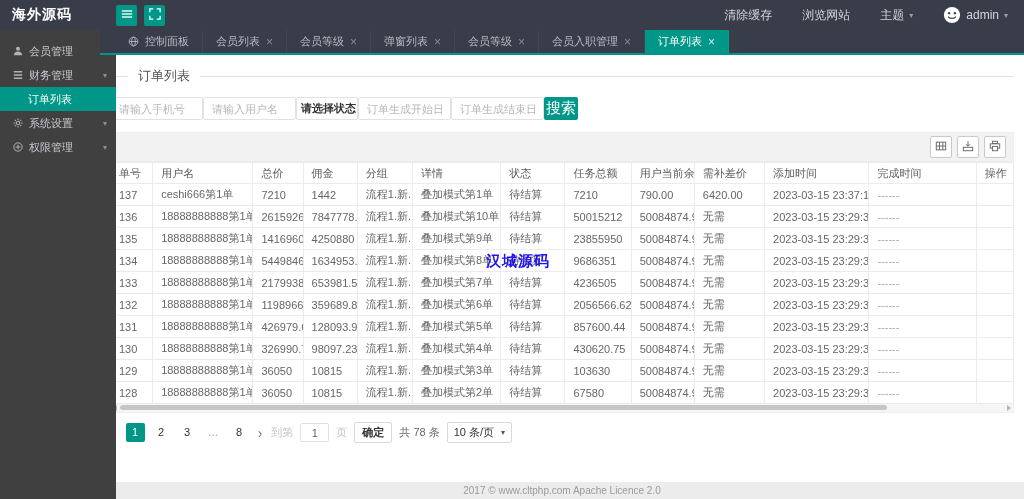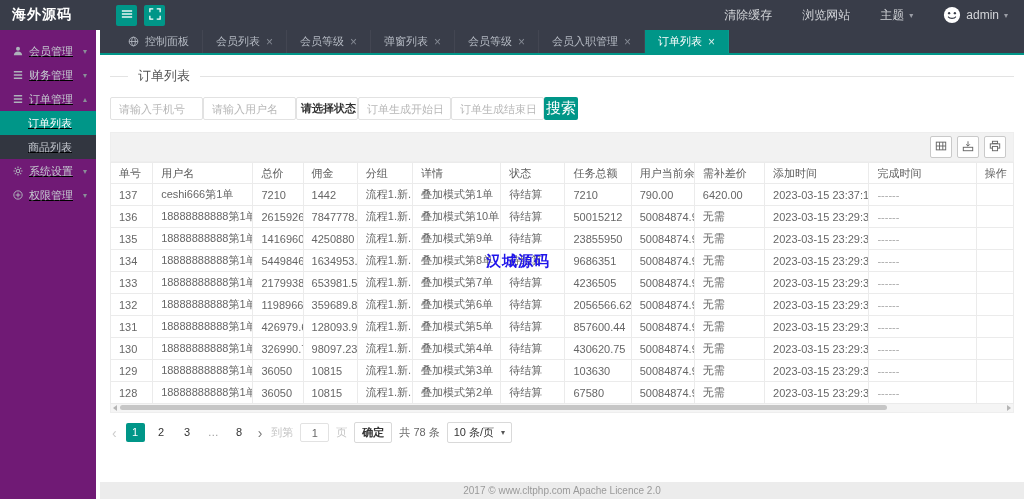--- a/index.html
+++ b/index.html
@@ -21,21 +21,21 @@
   .caret { font-size:8px; color:#9a9da5; }
   .avatar { width:18px; height:18px; border-radius:50%; overflow:hidden; display:inline-flex; }
   
   .tabbar { position:absolute; top:30px; left:100px; right:0; height:25px; background:#393D49; border-bottom:2px solid #009688; display:flex; padding-left:15px; z-index:15; }
   .tab { display:flex; align-items:center; gap:6px; padding:0 13px; font-size:11px; color:#b5bac3; border-right:1px solid rgba(255,255,255,.05); cursor:pointer; white-space:nowrap; }
   .tab.active { background:#009688; color:#fff; }
   .tab .close { font-size:12px; color:#868b95; line-height:1; }
   .tab.active .close { color:#d8efeb; }
   .tab-icon { display:inline-flex; }
   
-  .sidebar { position:absolute; top:30px; left:0; width:96px; height:469px; background:#701a75; padding-top:9px; z-index:10;text-decoration:underline; }
+  .sidebar { position:absolute; top:30px; left:0; width:116px; height:469px; background:#404040; padding-top:9px; z-index:10; }
   .side-item { position:relative; height:24px; display:flex; align-items:center; gap:6px; padding-left:13px; color:#c4c8cf; font-size:11px; cursor:pointer; white-space:nowrap; }
   .side-item .chev { position:absolute; right:9px; font-size:8px; color:#8a8e98; }
   .side-icon { display:inline-flex; color:#aeb3bb; }
   .sub-item { height:24px; line-height:24px; padding-left:28px; font-size:11px; color:#c4c8cf; background:#323640; cursor:pointer; white-space:nowrap; }
   .sub-item.active { background:#009688; color:#fff; }
   
   .main { position:absolute; left:100px; top:57px; right:0; bottom:17px; background:#fff; padding:8px 10px 0 10px; }
   .panel-title { display:flex; align-items:center; color:#555; font-size:13px; margin-top:2px; }
   .panel-title .dash { width:18px; height:1px; background:#e3e3e3; margin-right:10px; }
   .panel-title .line { flex:1; height:1px; background:#e3e3e3; margin-left:10px; }
@@ -180,33 +180,21 @@
       <span class="side-icon">
         <svg width="10" height="10" viewBox="0 0 12 12" fill="currentColor">
           <rect x="1" y="1.2" width="10" height="1.8"></rect>
           <rect x="1" y="5.1" width="10" height="1.8"></rect>
           <rect x="1" y="9" width="10" height="1.8"></rect>
         </svg>
       </span>
       <span>财务管理</span>
       <span class="chev">▾</span>
     </div>
-    <div class="side-item">
-      <span class="side-icon">
-        <svg width="10" height="10" viewBox="0 0 12 12" fill="currentColor">
-          <rect x="1" y="1.2" width="10" height="1.8"></rect>
-          <rect x="1" y="5.1" width="10" height="1.8"></rect>
-          <rect x="1" y="9" width="10" height="1.8"></rect>
-        </svg>
-      </span>
-      <span>订单管理</span>
-      <span class="chev">▴</span>
-    </div>
     <div class="sub-item active">订单列表</div>
-    <div class="sub-item">商品列表</div>
     <div class="side-item">
       <span class="side-icon">
         <svg width="10" height="10" viewBox="0 0 12 12" fill="none" stroke="currentColor" stroke-width="1.3">
           <circle cx="6" cy="6" r="2.1"></circle>
           <line x1="6" y1="0.6" x2="6" y2="2.3"></line>
           <line x1="6" y1="9.7" x2="6" y2="11.4"></line>
           <line x1="0.6" y1="6" x2="2.3" y2="6"></line>
           <line x1="9.7" y1="6" x2="11.4" y2="6"></line>
           <line x1="2.2" y1="2.2" x2="3.4" y2="3.4"></line>
           <line x1="8.6" y1="8.6" x2="9.8" y2="9.8"></line>

